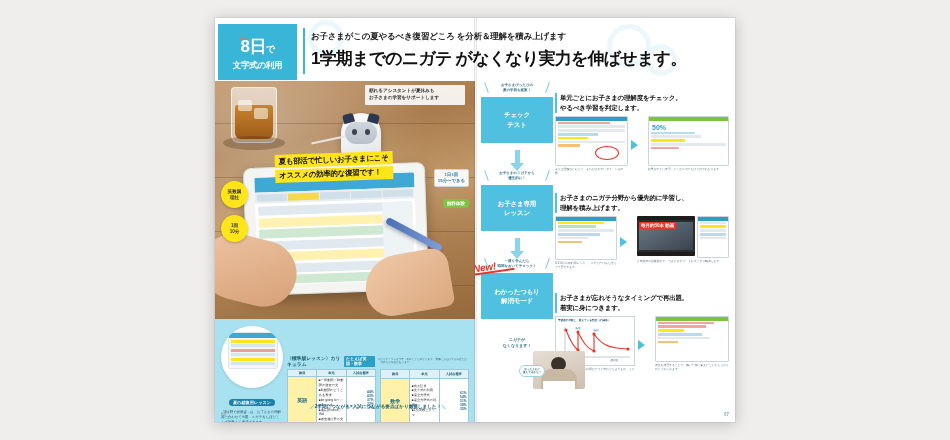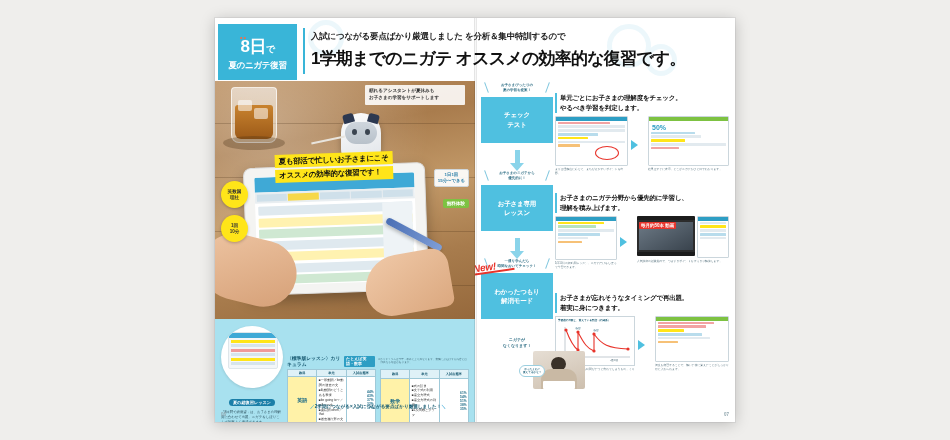--- a/index.html
+++ b/index.html
@@ -592,23 +592,23 @@
     <div class="gutter"></div>
 
     <div class="hdr">
       <div class="hdr-sun a"></div>
       <div class="hdr-sun b"></div>
       <div class="hdr-sun c"></div>
 
       <div class="hdr-tab">
         <div class="dots">••</div>
         <div class="big"><span>8</span><span>日</span><span class="sm">で</span></div>
-        <div class="sub">夏のニガテ復習</div>
+        <div class="sub">文字式の利用</div>
       </div>
       <div class="hdr-rule"></div>
       <div class="hdr-txt">
-        <div class="hdr-lead">入試につながる要点ばかり厳選しました を分析＆集中特訓するので</div>
-        <div class="hdr-main">1学期までのニガテ オススメの効率的な復習です。</div>
+        <div class="hdr-lead">お子さまがこの夏やるべき復習どころ を分析＆理解を積み上げます</div>
+        <div class="hdr-main">1学期までのニガテ がなくなり実力を伸ばせます。</div>
       </div>
     </div>
 
   </div>
 </div>
 
 </body></html>

